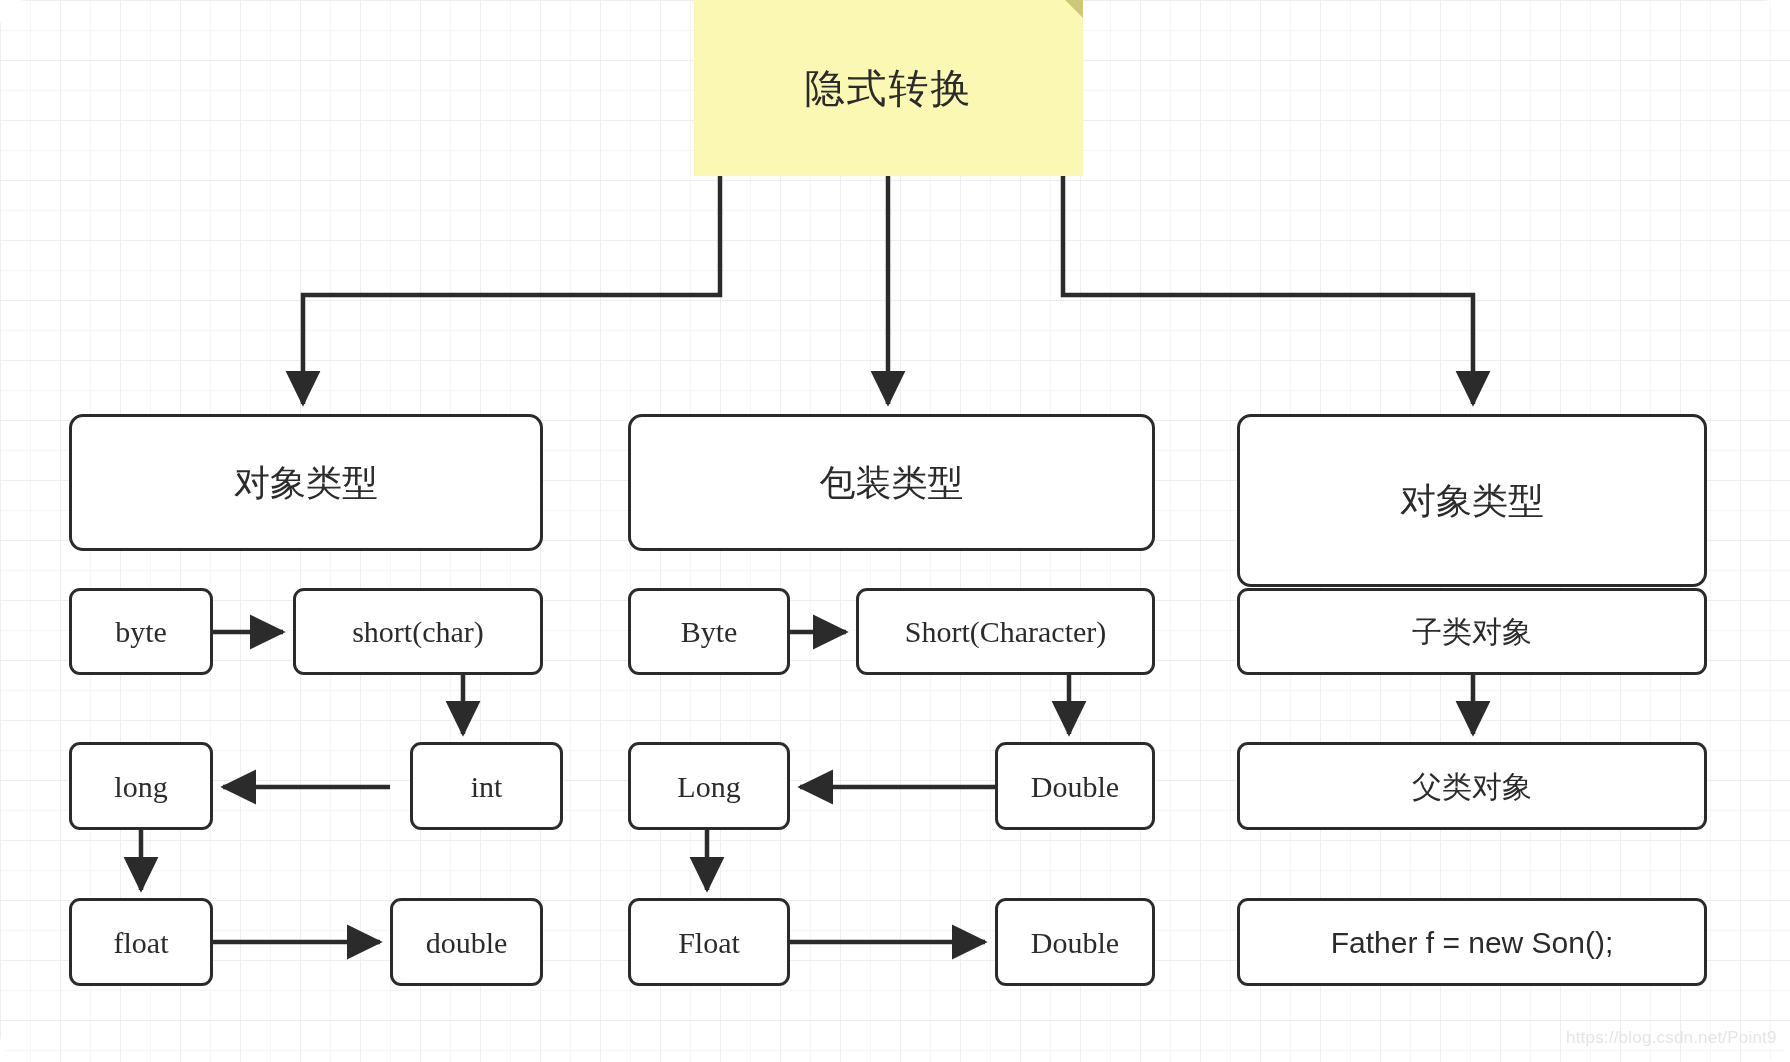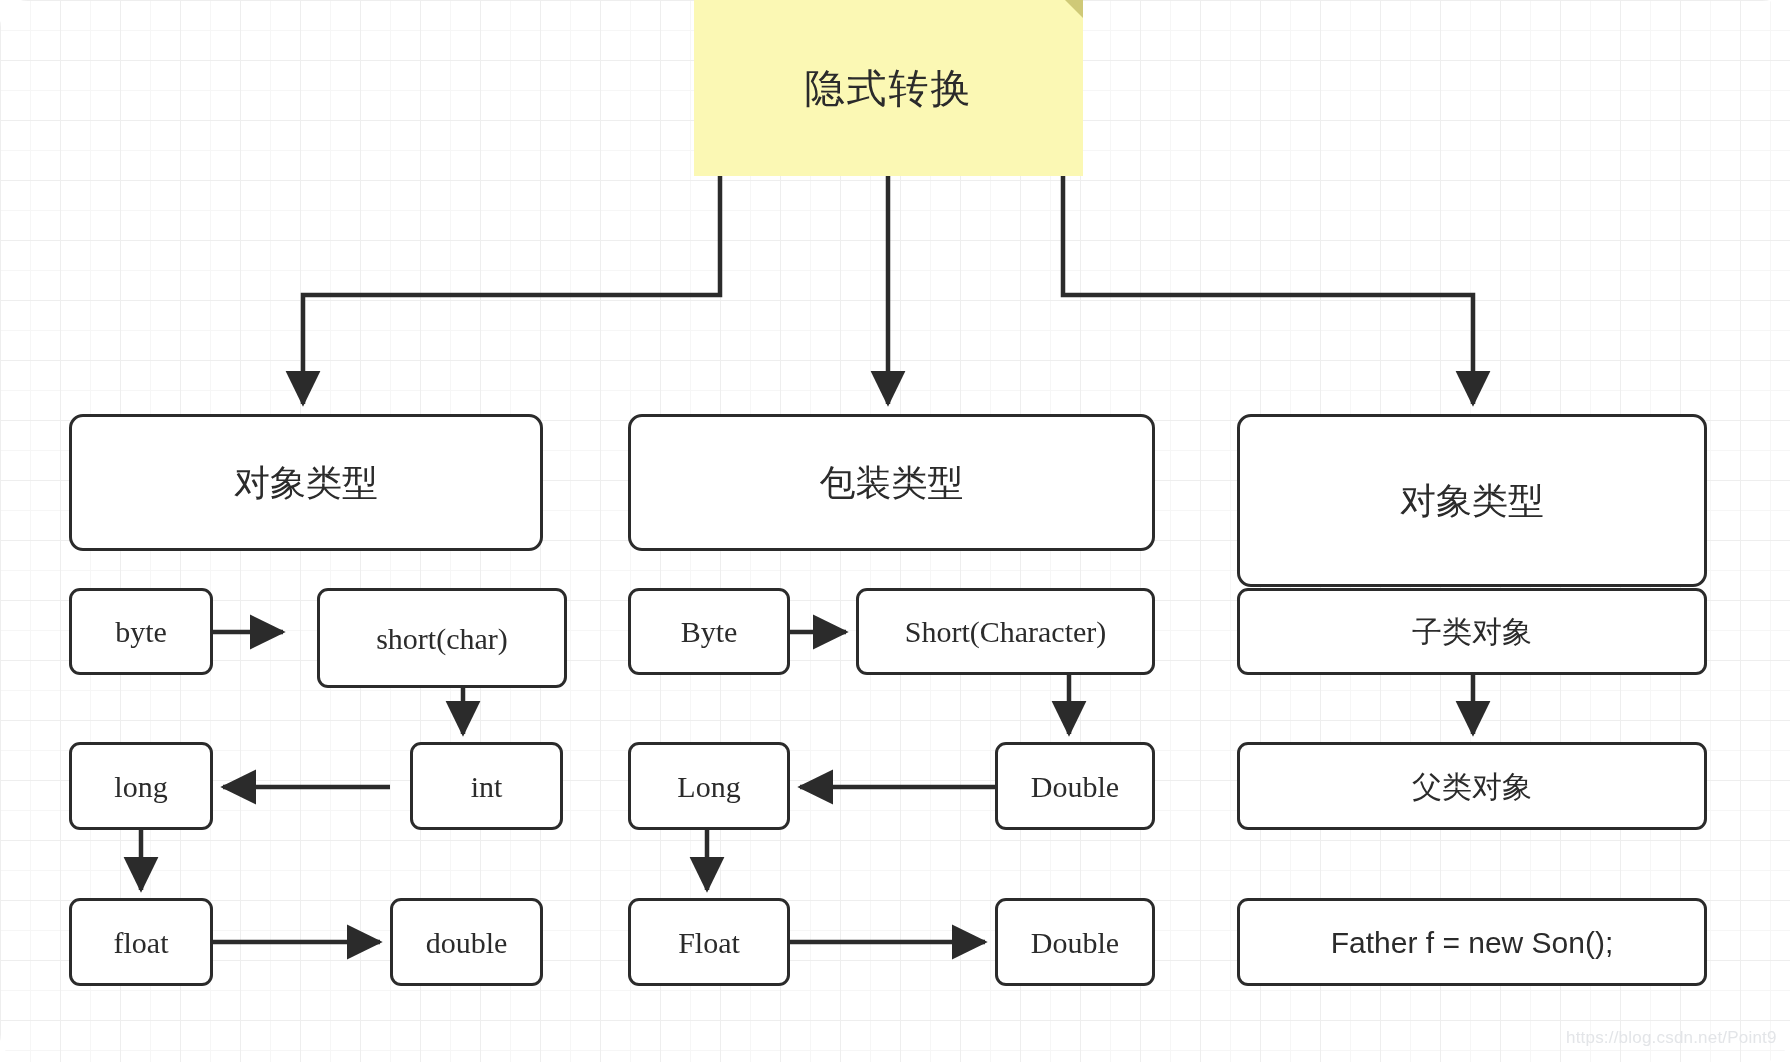--- a/index.html
+++ b/index.html
@@ -144,21 +144,21 @@
     <span class="fold"></span>
     <span class="sticky-label">隐式转换</span>
   </div>
 
   <div class="node header" style="left:69px; top:414px; width:474px; height:137px;">
     <span class="txt">对象类型</span>
   </div>
   <div class="node small" style="left:69px; top:588px; width:144px; height:87px;">
     <span class="txt">byte</span>
   </div>
-  <div class="node small" style="left:293px; top:588px; width:250px; height:100px;margin-left:24px;">
+  <div class="node small" style="left:293px; top:588px; width:250px; height:87px;">
     <span class="txt">short(char)</span>
   </div>
   <div class="node small" style="left:69px; top:742px; width:144px; height:88px;">
     <span class="txt">long</span>
   </div>
   <div class="node small" style="left:390px; top:742px; width:153px; height:88px;margin-left:20px;">
     <span class="txt">int</span>
   </div>
   <div class="node small" style="left:69px; top:898px; width:144px; height:88px;">
     <span class="txt">float</span>

